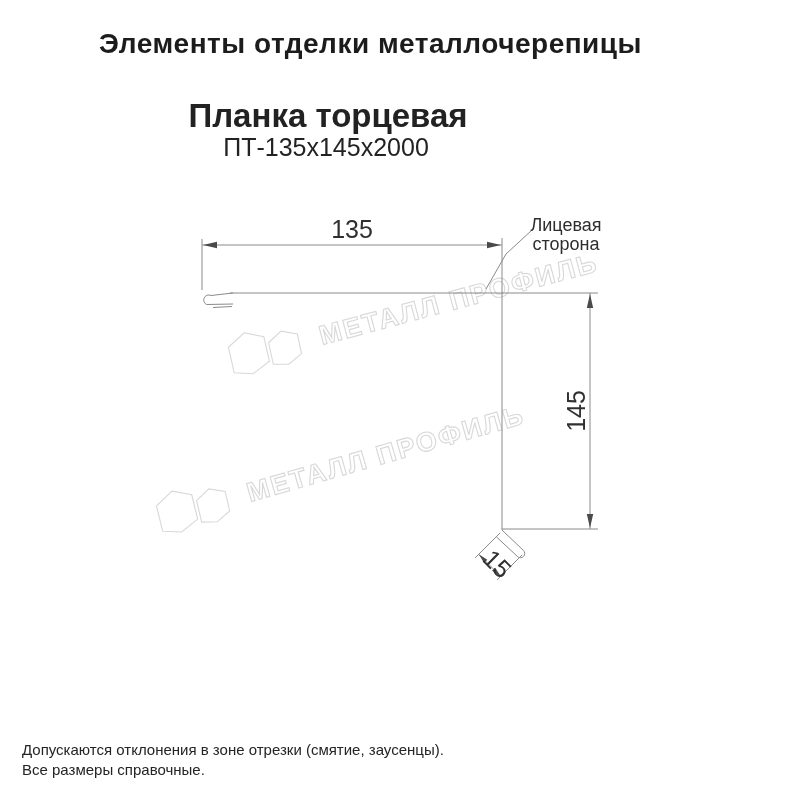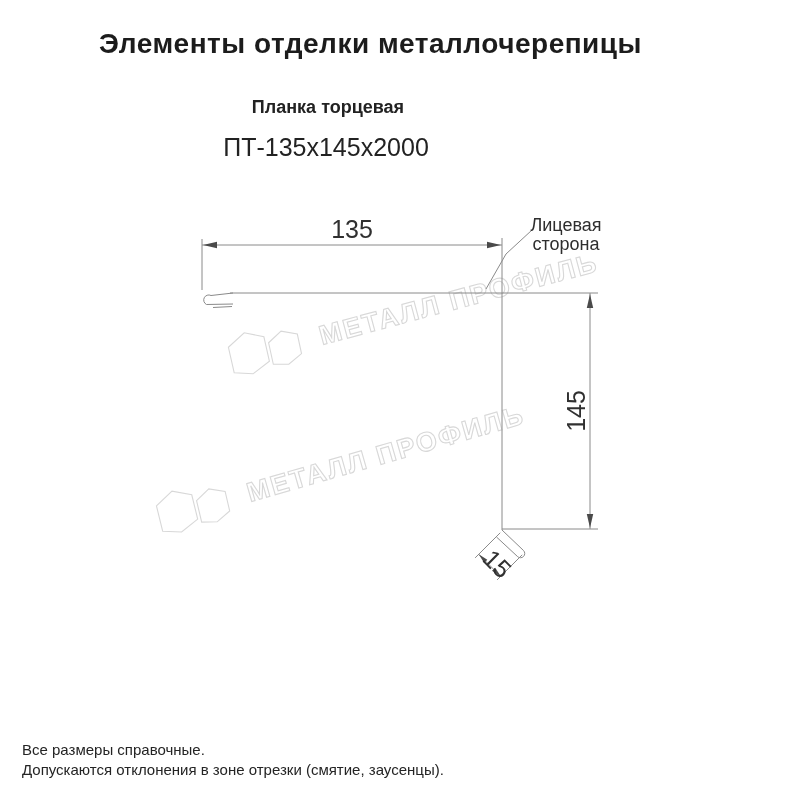--- a/index.html
+++ b/index.html
@@ -6,21 +6,21 @@
   body{
     width:800px;height:800px;position:relative;background:#ffffff;
     font-family:"Liberation Sans", sans-serif;overflow:hidden;
   }
   .title{
     position:absolute;top:28px;left:0;width:741px;text-align:center;
     font-size:28px;font-weight:700;color:#1c1c1c;letter-spacing:0.5px;
   }
   .product-name{
     position:absolute;top:97px;left:0;width:656px;text-align:center;
-    font-size:18px;font-weight:700;color:#222;
+    font-size:33px;font-weight:700;color:#222;
   }
   .product-code{
     position:absolute;top:133px;left:0;width:652px;text-align:center;
     font-size:25px;font-weight:400;color:#222;
   }
   .diagram-svg{position:absolute;left:0;top:0;}
   .notes{
     position:absolute;left:22px;top:740px;color:#242424;
     font-size:15px;line-height:20px;
   }
@@ -94,15 +94,15 @@
   </g>
 
   <g>
     <polyline class="dline" points="532,230 506,254 486,289"></polyline>
     <text class="label-text" x="566" y="231" text-anchor="middle">Лицевая</text>
     <text class="label-text" x="566" y="250" text-anchor="middle">сторона</text>
   </g>
 </svg>
 
 <div class="notes">
+  <div>Допускаются отклонения в зоне отрезки (смятие, заусенцы).</div>
   <div>Все размеры справочные.</div>
-  <div>Допускаются отклонения в зоне отрезки (смятие, заусенцы).</div>
 </div>
 
 </body></html>

